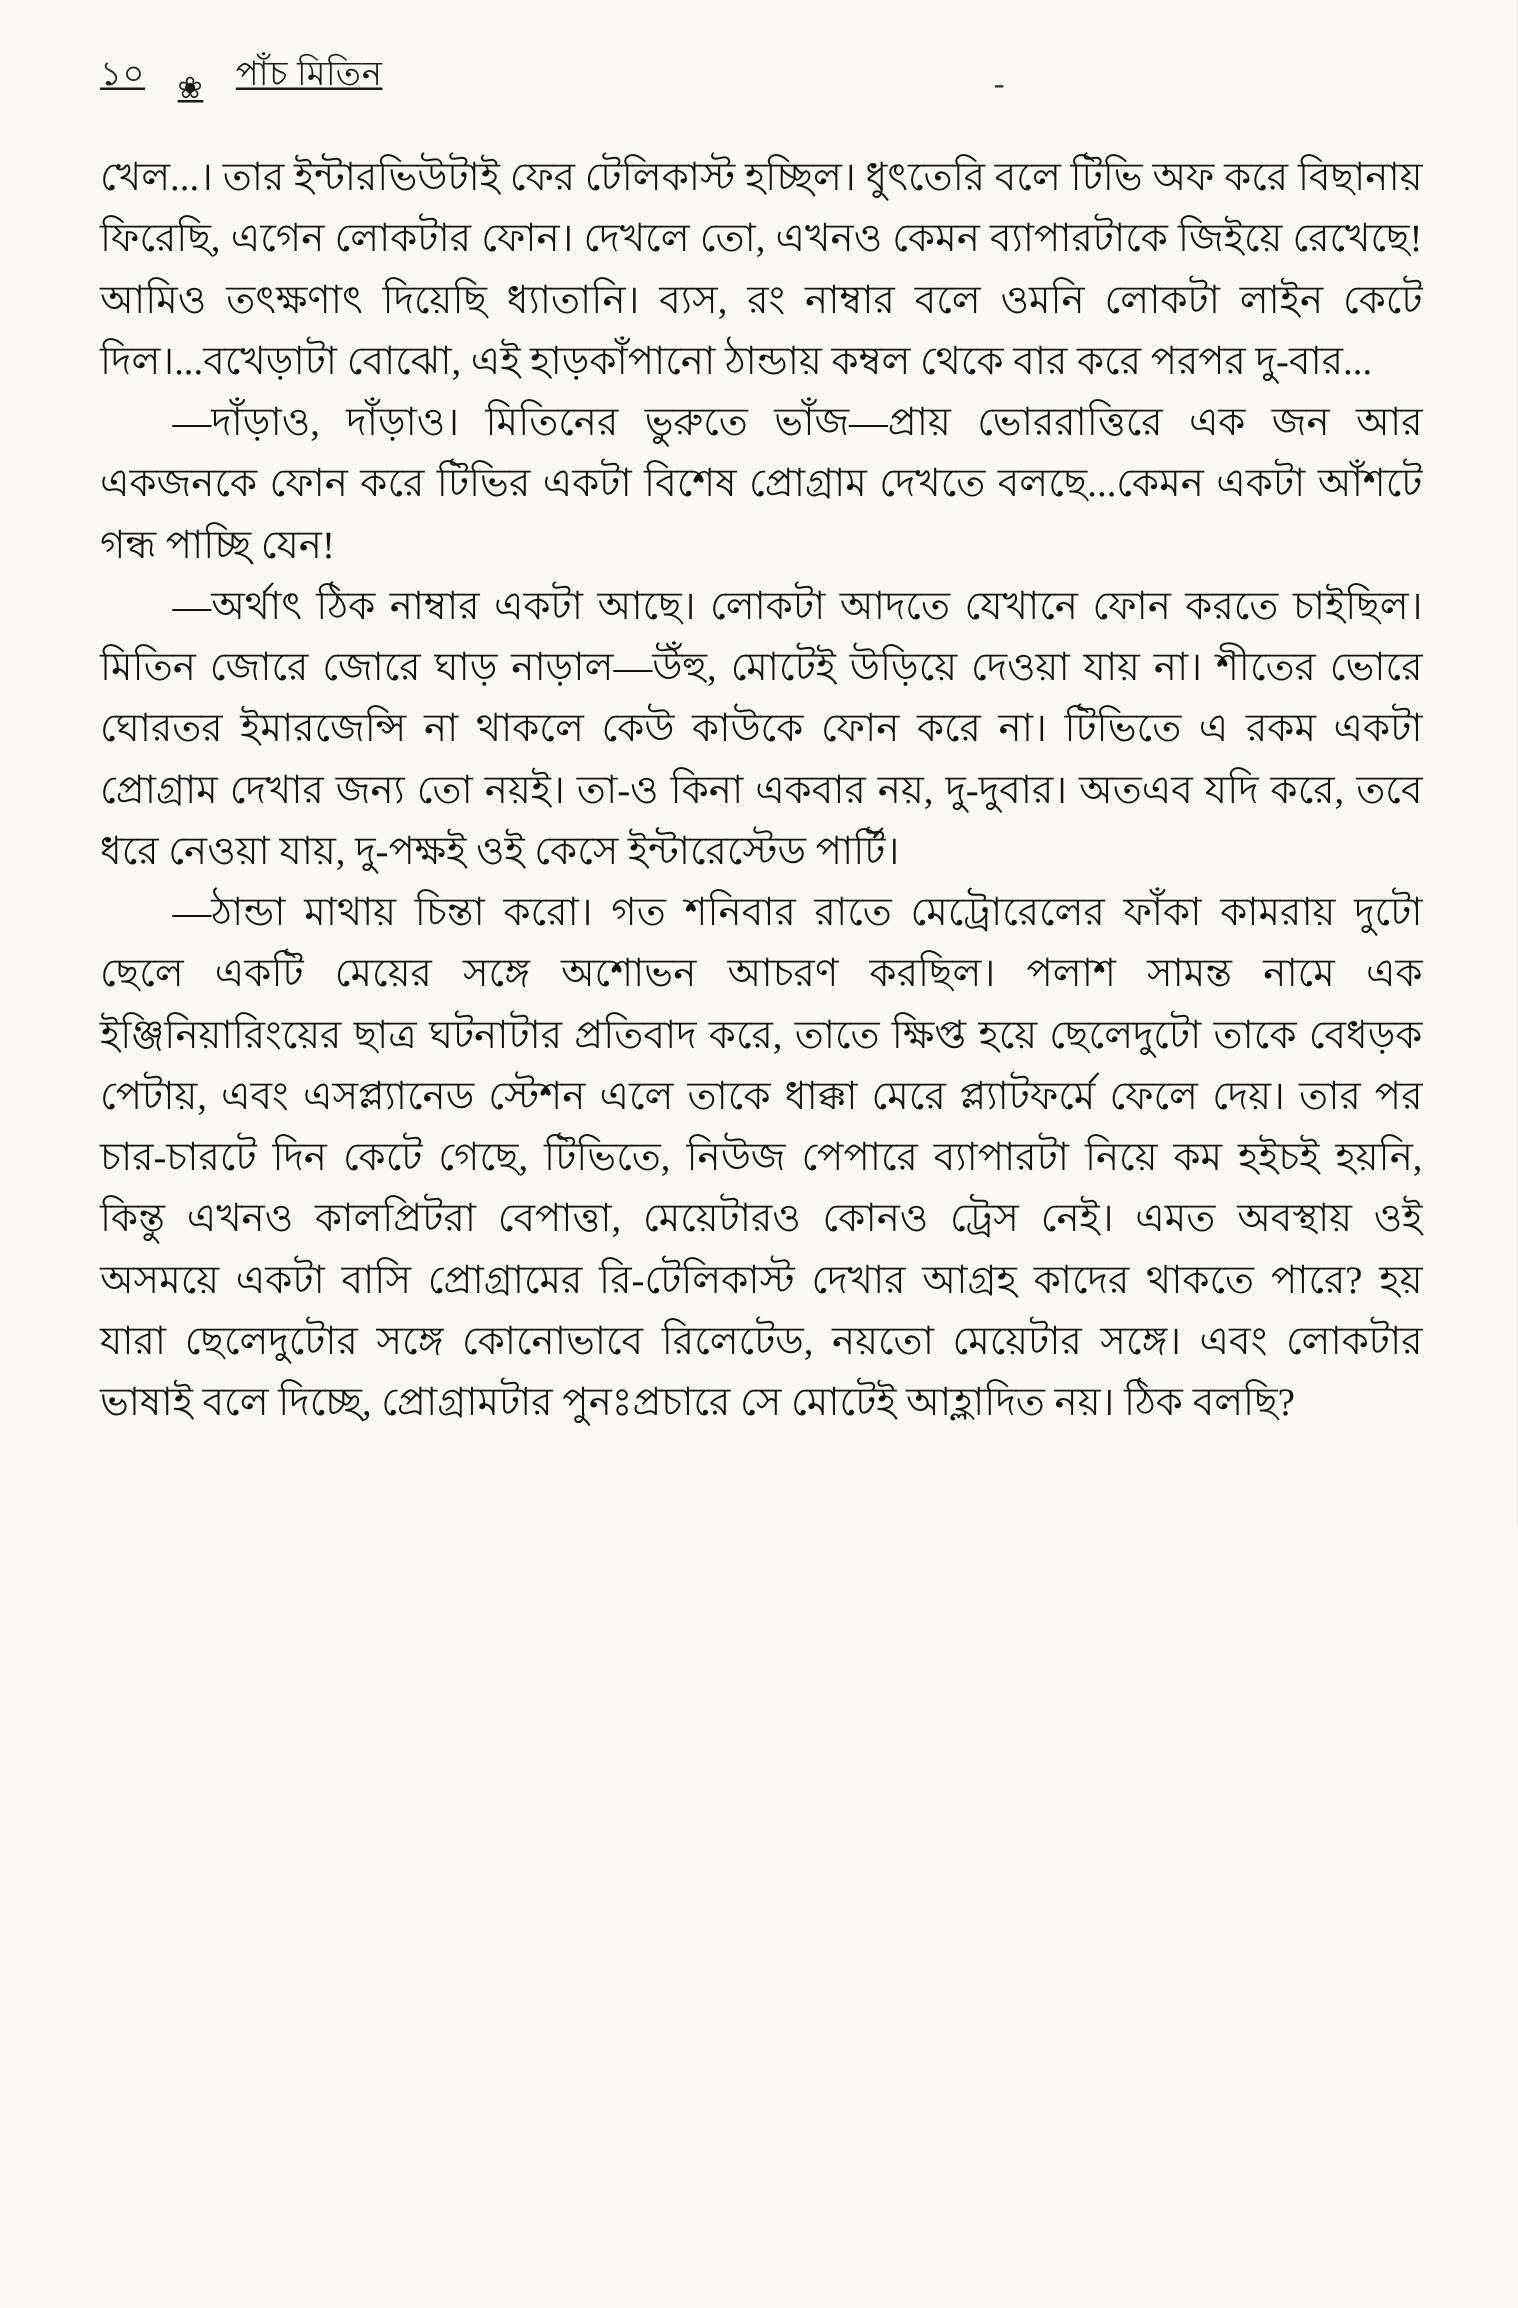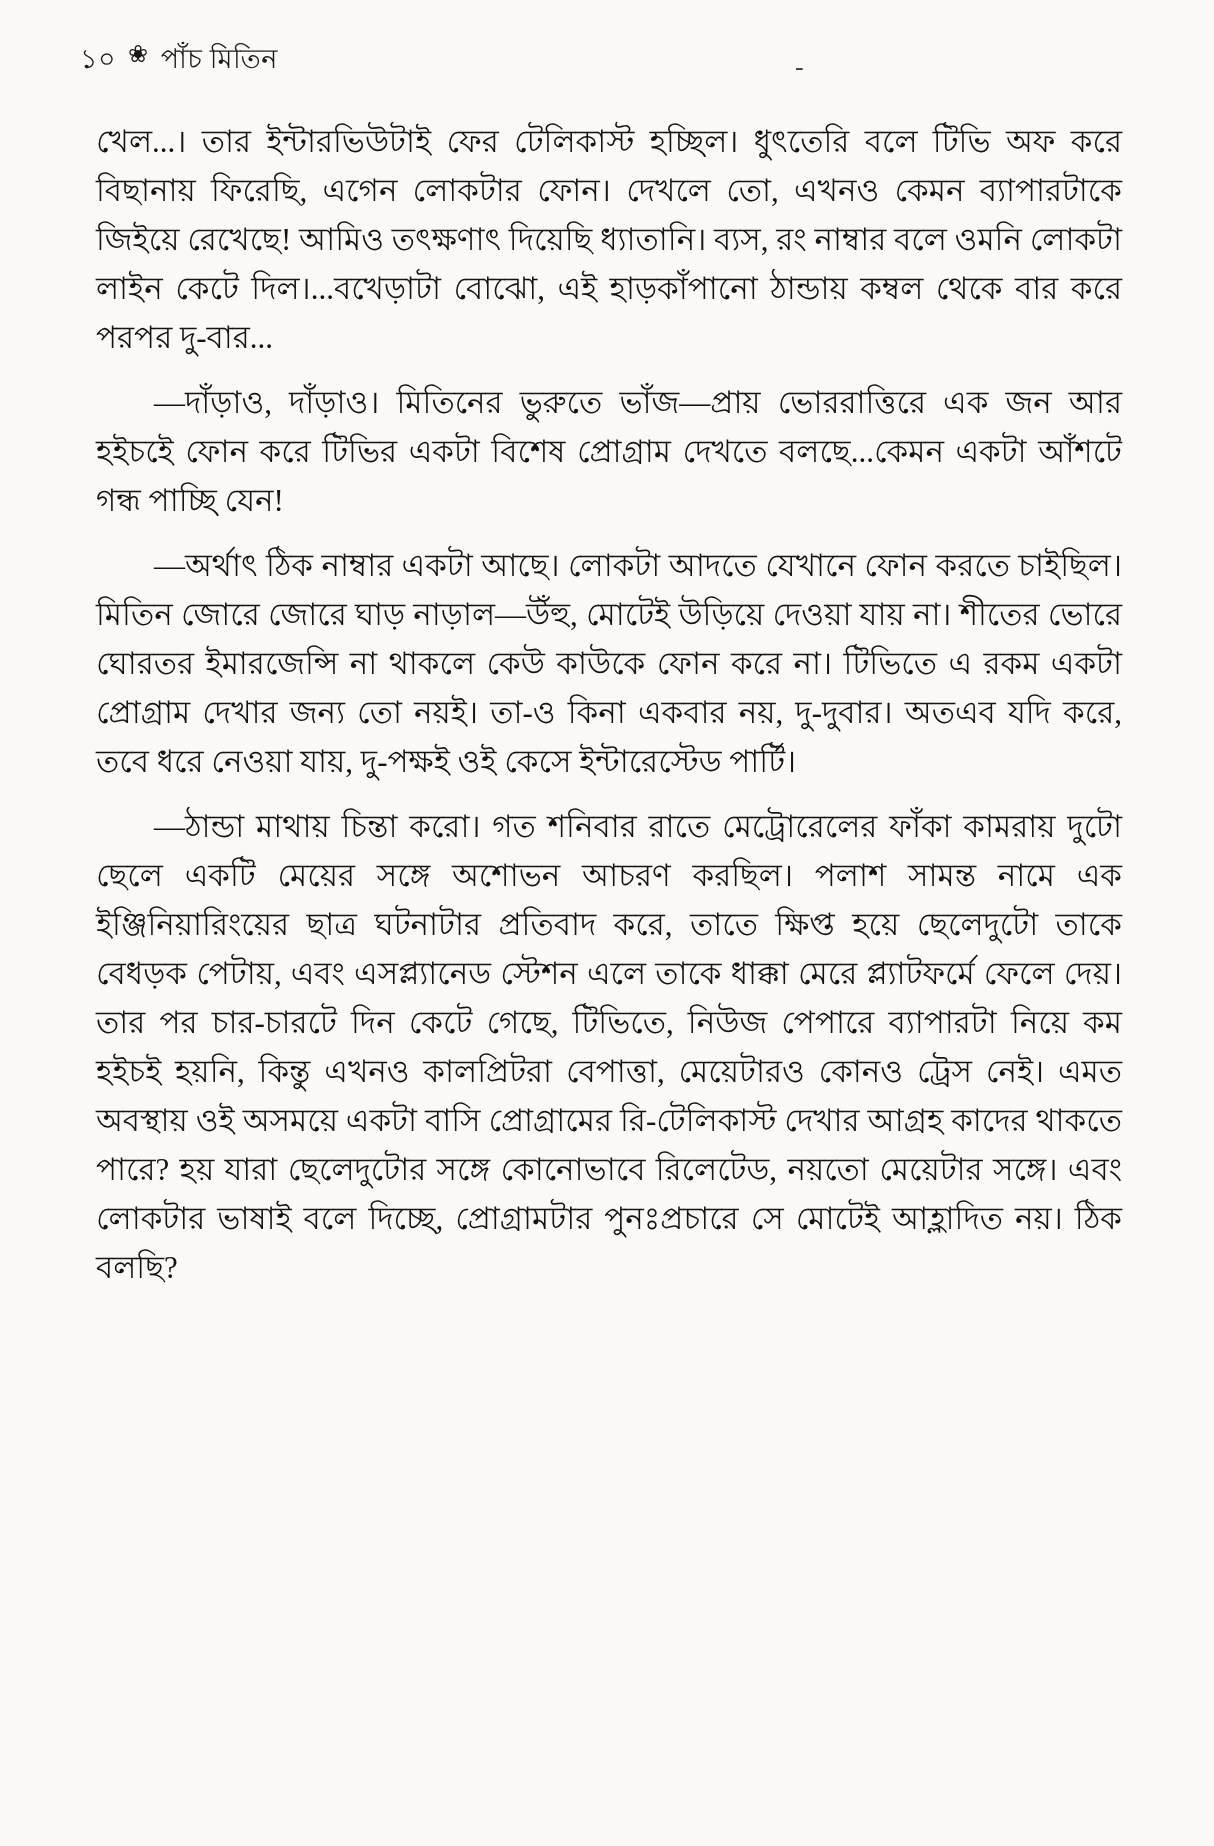--- a/index.html
+++ b/index.html
@@ -14,65 +14,66 @@
     min-height: 1846px;
     margin: 0 auto;
     background: #faf9f5;
     color: #161513;
     box-sizing: border-box;
     padding: 38px 76px 60px 80px;
     overflow: hidden;
   }
   .page-header {
     display: flex;
-    align-items: flex-start;
-    gap: 12px;
+    align-items: flex-end;
+    gap: 26px;
     font-size: 27px;
     letter-spacing: 0.5px;
     margin: 0 0 34px 0;
     color: #1b1a18;
+    text-decoration: underline;
   }
   .page-header .ornament {
     font-size: 24px;
     position: relative;
     top: 2px;
   }
   .scan-mark {
     position: absolute;
     top: 52px;
     left: 795px;
     font-size: 26px;
     color: #3a3a38;
   }
   .page-body {
     font-size: 31px;
     line-height: 49px;
     text-align: justify;
     color: #141311;
   }
   .para {
-    margin: 16px;
+    margin: 0;
   }
   .para.indent {
     text-indent: 58px;
   }
 </style>
 </head>
 <body>
 
 <div class="page">
 
   <header class="page-header">
     <span>১০</span>
     <span class="ornament">❀</span>
     <span>পাঁচ মিতিন</span>
   </header>
 
   <span class="scan-mark">-</span>
 
   <main class="page-body">
       <p class="para">খেল...। তার ইন্টারভিউটাই ফের টেলিকাস্ট হচ্ছিল। ধুৎতেরি বলে টিভি অফ করে বিছানায় ফিরেছি, এগেন লোকটার ফোন। দেখলে তো, এখনও কেমন ব্যাপারটাকে জিইয়ে রেখেছে! আমিও তৎক্ষণাৎ দিয়েছি ধ্যাতানি। ব্যস, রং নাম্বার বলে ওমনি লোকটা লাইন কেটে দিল।...বখেড়াটা বোঝো, এই হাড়কাঁপানো ঠান্ডায় কম্বল থেকে বার করে পরপর দু-বার...</p>
-      <p class="para indent">—দাঁড়াও, দাঁড়াও। মিতিনের ভুরুতে ভাঁজ—প্রায় ভোররাত্তিরে এক জন আর হইচইে ফোন করে টিভির একটা বিশেষ প্রোগ্রাম দেখতে বলছে...কেমন একটা আঁশটে গন্ধ পাচ্ছি যেন!</p>
+      <p class="para indent">—দাঁড়াও, দাঁড়াও। মিতিনের ভুরুতে ভাঁজ—প্রায় ভোররাত্তিরে এক জন আর একজনকে ফোন করে টিভির একটা বিশেষ প্রোগ্রাম দেখতে বলছে...কেমন একটা আঁশটে গন্ধ পাচ্ছি যেন!</p>
       <p class="para indent">—অর্থাৎ ঠিক নাম্বার একটা আছে। লোকটা আদতে যেখানে ফোন করতে চাইছিল। মিতিন জোরে জোরে ঘাড় নাড়াল—উঁহু, মোটেই উড়িয়ে দেওয়া যায় না। শীতের ভোরে ঘোরতর ইমারজেন্সি না থাকলে কেউ কাউকে ফোন করে না। টিভিতে এ রকম একটা প্রোগ্রাম দেখার জন্য তো নয়ই। তা-ও কিনা একবার নয়, দু-দুবার। অতএব যদি করে, তবে ধরে নেওয়া যায়, দু-পক্ষই ওই কেসে ইন্টারেস্টেড পার্টি।</p>
       <p class="para indent">—ঠান্ডা মাথায় চিন্তা করো। গত শনিবার রাতে মেট্রোরেলের ফাঁকা কামরায় দুটো ছেলে একটি মেয়ের সঙ্গে অশোভন আচরণ করছিল। পলাশ সামন্ত নামে এক ইঞ্জিনিয়ারিংয়ের ছাত্র ঘটনাটার প্রতিবাদ করে, তাতে ক্ষিপ্ত হয়ে ছেলেদুটো তাকে বেধড়ক পেটায়, এবং এসপ্ল্যানেড স্টেশন এলে তাকে ধাক্কা মেরে প্ল্যাটফর্মে ফেলে দেয়। তার পর চার-চারটে দিন কেটে গেছে, টিভিতে, নিউজ পেপারে ব্যাপারটা নিয়ে কম হইচই হয়নি, কিন্তু এখনও কালপ্রিটরা বেপাত্তা, মেয়েটারও কোনও ট্রেস নেই। এমত অবস্থায় ওই অসময়ে একটা বাসি প্রোগ্রামের রি-টেলিকাস্ট দেখার আগ্রহ কাদের থাকতে পারে? হয় যারা ছেলেদুটোর সঙ্গে কোনোভাবে রিলেটেড, নয়তো মেয়েটার সঙ্গে। এবং লোকটার ভাষাই বলে দিচ্ছে, প্রোগ্রামটার পুনঃপ্রচারে সে মোটেই আহ্লাদিত নয়। ঠিক বলছি?</p>
     </main>
 
 </div>
 
 </body></html>

